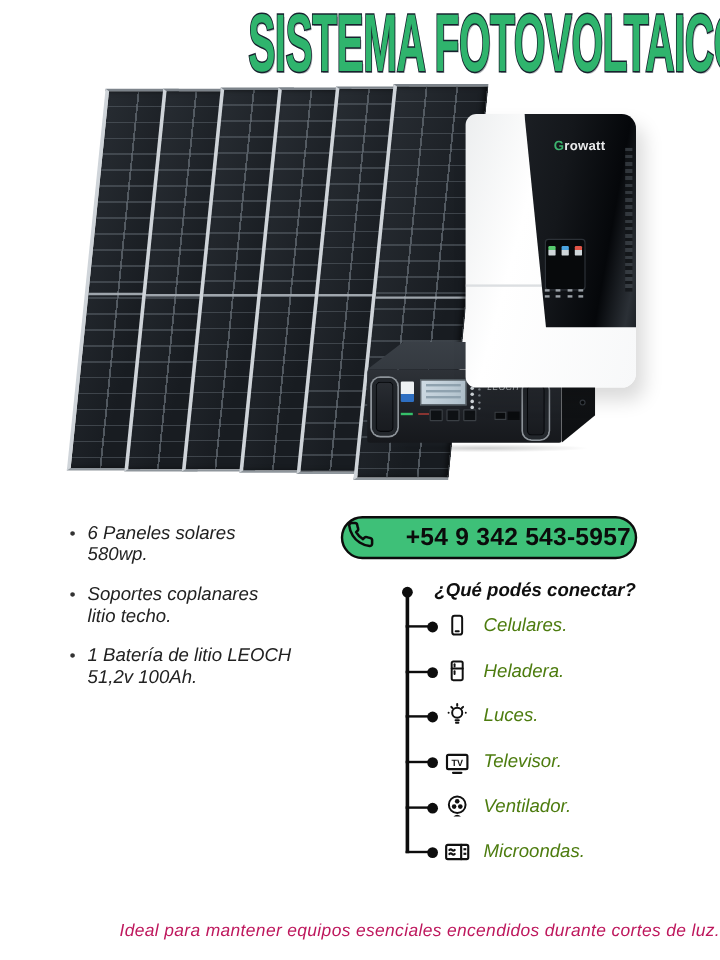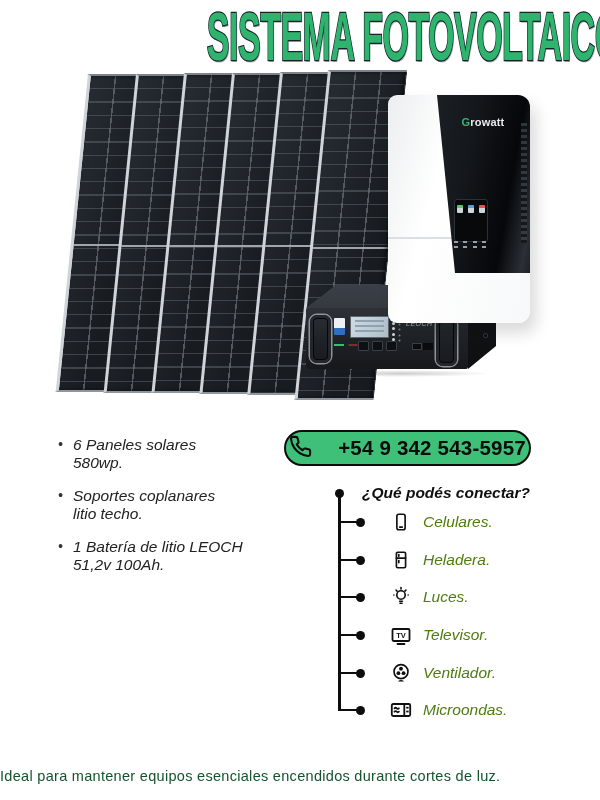--- a/index.html
+++ b/index.html
@@ -115,26 +115,26 @@
   
   .connect{position:absolute; left:0; top:0; z-index:5;}
   .c-head{position:absolute; left:362px; top:484px; font-size:15.5px; font-weight:bold;
     font-style:italic; color:#0f0f0f; white-space:nowrap;}
   .c-headdot{position:absolute; left:335px; top:489px; width:9px; height:9px;
     border-radius:50%; background:#0d0d0d;}
   .trunk{position:absolute; left:338px; top:494px; width:2.5px; height:217px; background:#0d0d0d;}
   .c-row{position:absolute; left:338px; height:24px; display:flex; align-items:center;}
   .c-row .branch{width:19px; height:2.5px; background:#0d0d0d;}
   .c-row .dot{width:9px; height:9px; border-radius:50%; background:#0d0d0d; margin-left:-1px;}
-  .c-row .icon{width:24px; height:24px; margin-left:24px; display:flex; align-items:center; justify-content:center;}
+  .c-row .icon{width:24px; height:24px; margin-left:4px; display:flex; justify-content:center;}
   .c-row .lbl{margin-left:10px; font-size:15.5px; font-style:italic; color:#4d7c0f; white-space:nowrap;}
   .icon svg{stroke:#101010; fill:none; stroke-width:1.8; stroke-linecap:round; stroke-linejoin:round;}
   
-  .footer{position:absolute; left:0; right:0; top:768px; text-align:left;
-    font-size:14.5px; color:#14532d; letter-spacing:.3px; z-index:5;}
+  .footer{position:absolute; left:0; right:0; top:768px; text-align:right;
+    font-size:14.5px; color:#be185d; letter-spacing:.3px; z-index:5;font-style:italic;}
 </style>
 </head>
 <body>
 
 <div class="page">
 
   <div>
     <div class="panel" style="left:88px;  top:74px; width:58px; height:314px;"></div>
     <div class="panel" style="left:136px; top:74px; width:58px; height:315px;"></div>
     <div class="panel" style="left:184px; top:73px; width:58px; height:316px;"></div>

